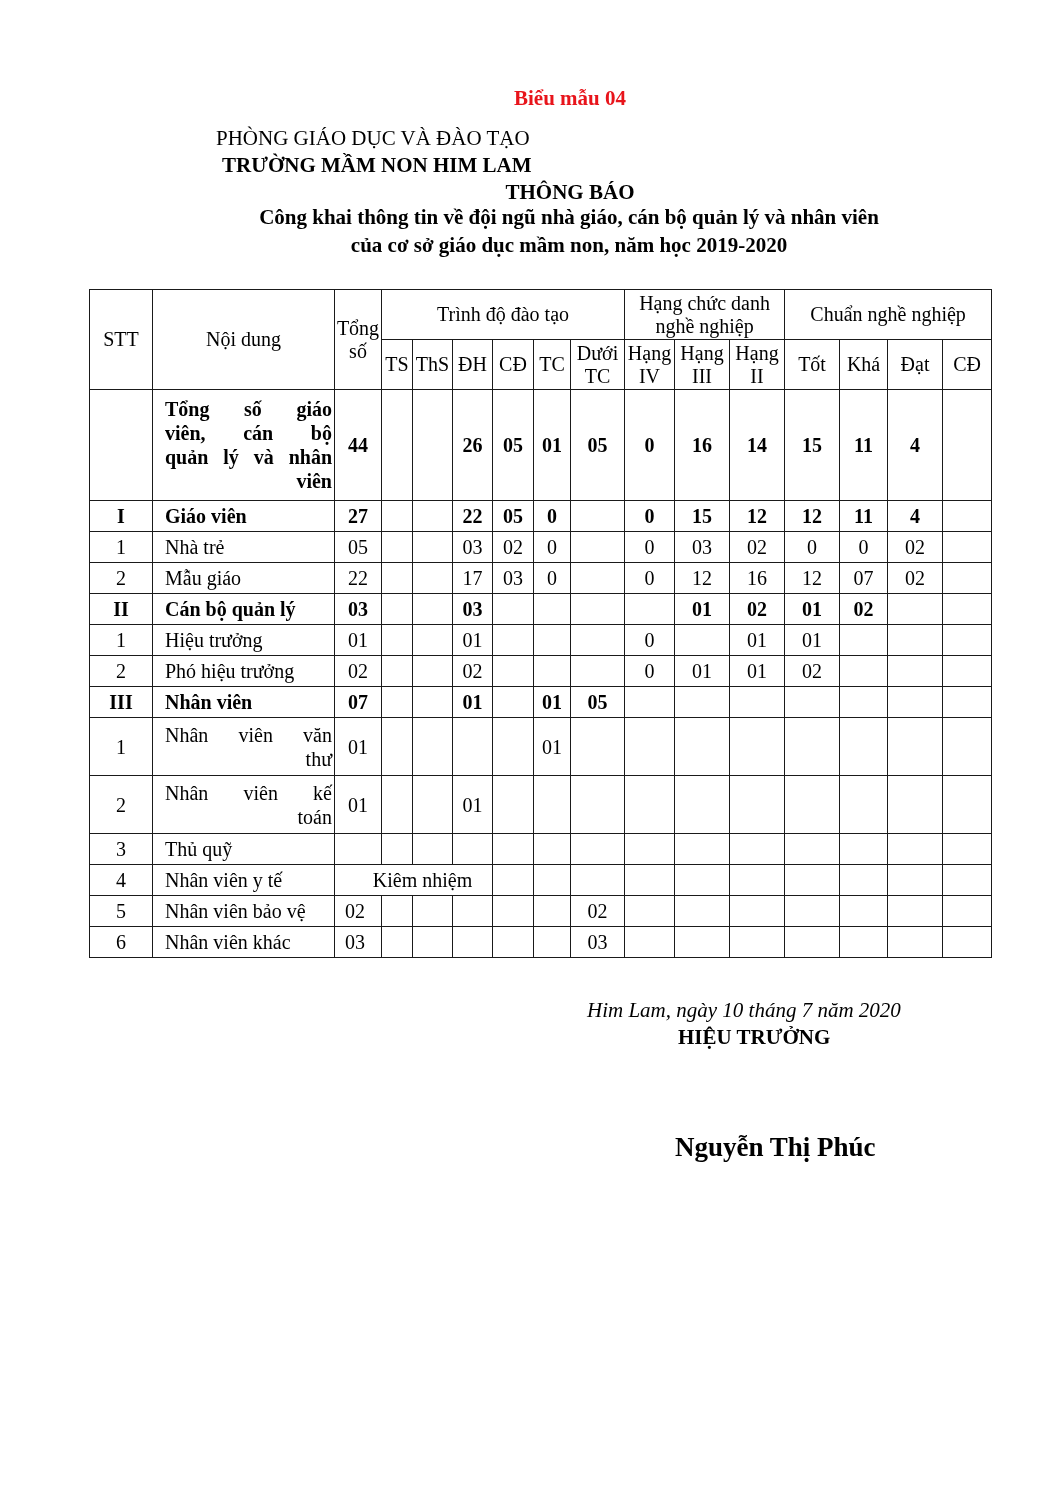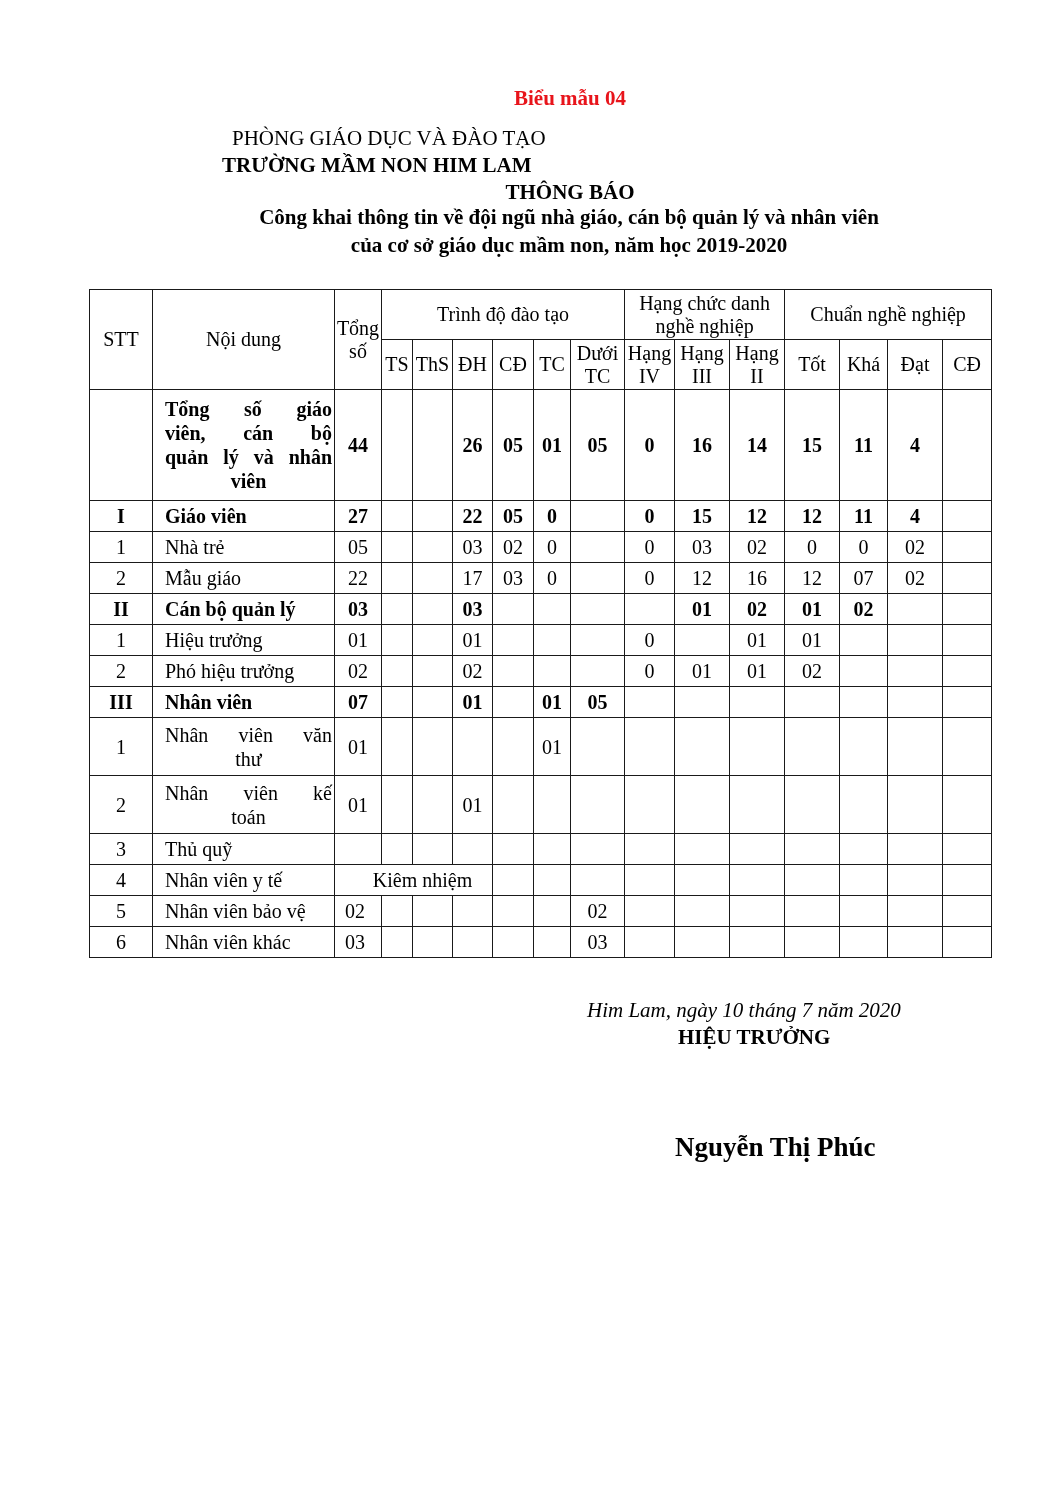--- a/index.html
+++ b/index.html
@@ -2,21 +2,21 @@
 <html><head>
 <meta charset="utf-8">
 <style>
   html, body { margin: 0; padding: 0; background: #ffffff; }
   body {
     width: 1061px; height: 1500px; position: relative; overflow: hidden;
     font-family: "Liberation Serif", "DejaVu Serif", serif; color: #000;
   }
   .abs { position: absolute; white-space: nowrap; }
   .form-no { left: 0; width: 1140px; top: 86px; text-align: center; color: #e8141b; font-weight: bold; font-size: 21px; }
-  .dept { left: 232px; top: 126px; font-size: 21px; }
+  .dept { left: 216px; top: 126px; font-size: 21px; }
   .school { left: 222px; top: 153px; font-size: 21px; font-weight: bold; }
   .notice { left: 0; width: 1140px; top: 180px; text-align: center; font-size: 21px; font-weight: bold; }
   .subtitle1 { left: 0; width: 1138px; top: 205px; text-align: center; font-size: 21px; font-weight: bold; }
   .subtitle2 { left: 0; width: 1138px; top: 233px; text-align: center; font-size: 21px; font-weight: bold; }
 
   table.staff {
     position: absolute; left: 89px; top: 289px;
     border-collapse: collapse; table-layout: fixed;
     width: 902px; font-size: 20px;
   }
@@ -26,21 +26,21 @@
   }
   table.staff th { line-height: 23px; }
   tr.h1 th { height: 49px; }
   tr.h2 th { height: 49px; }
   tr.rtotal td { height: 110px; font-family: Liberation Serif, serif; }
   tr.r td { height: 30px; }
   tr.r2 td { height: 57px; }
   .b { font-weight: bold !important; }
   td.content { text-align: left !important; padding-left: 12px !important; padding-right: 2px !important; }
   .just-line { display: block; text-align: justify; text-align-last: justify; }
-  .last-line { display: block; text-align: center; }
+  .last-line { display: block; text-align: right; }
   td.merge { text-align: center; padding-left: 18px !important; }
   td.num-left { text-align: left !important; padding-left: 10px !important; }
 
   .sign-date { left: 587px; top: 998px; font-style: italic; font-size: 21px; }
   .sign-title { left: 678px; top: 1025px; font-weight: bold; font-size: 21px; }
   .sign-name { left: 675px; top: 1132px; font-weight: bold; font-size: 27px; }
 </style>
 </head>
 <body>
 

